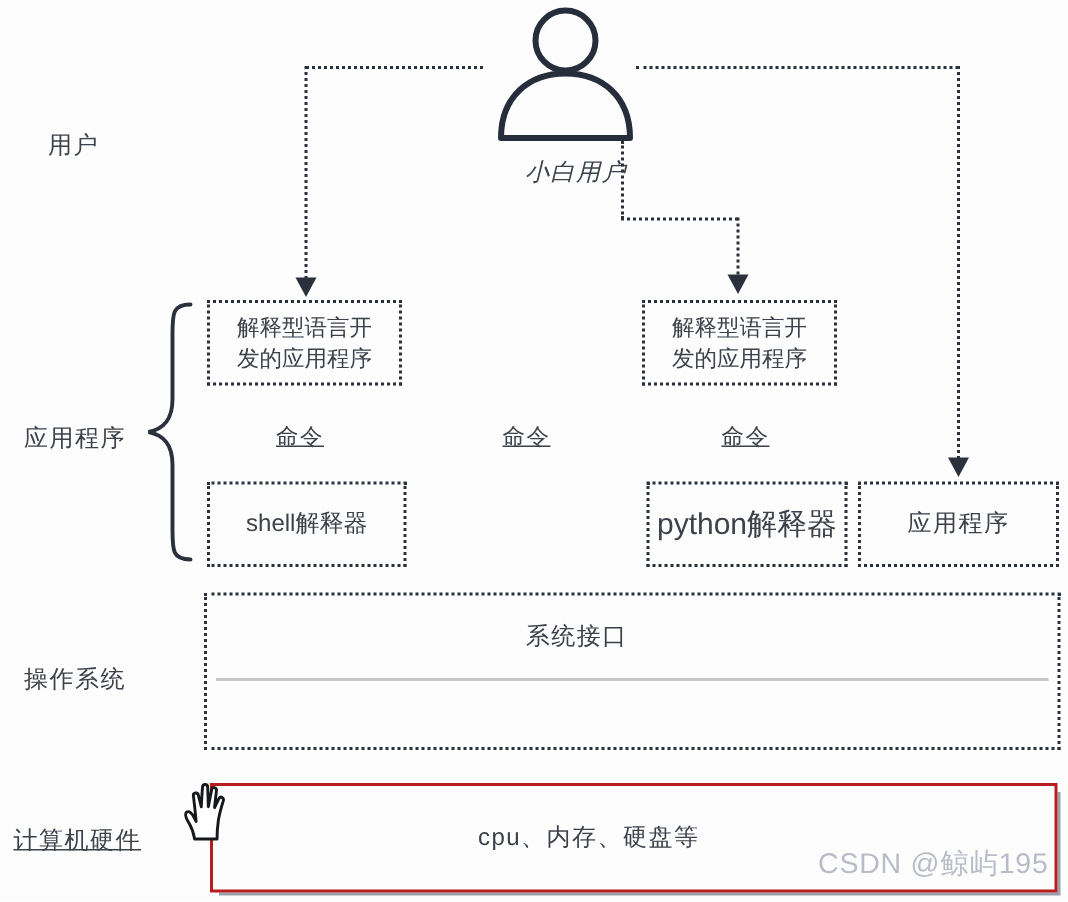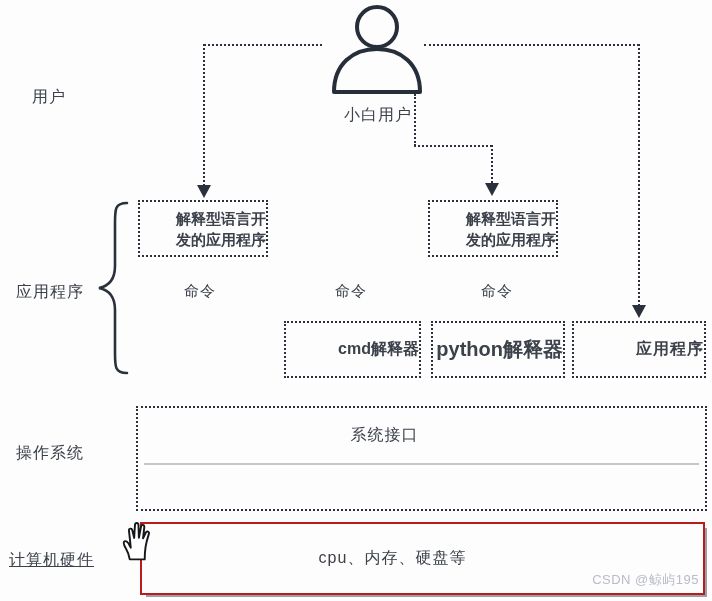--- a/index.html
+++ b/index.html
@@ -9,22 +9,22 @@
   body{font-family:"Liberation Sans","DejaVu Sans",sans-serif;background:#fff;}
   .stage{position:relative;width:712px;height:601px;background:var(--bg);overflow:hidden;padding-left:30px;}
 
   .layer-label{position:absolute;font-size:16px;color:var(--text);letter-spacing:1px;white-space:nowrap;}
   .lbl-user{left:32px;top:87px;}
   .lbl-apps{left:16px;top:282px;}
   .lbl-os{left:16px;top:443px;}
   .lbl-hw{left:9px;top:550px;text-decoration:underline;}
 
   .user-icon{position:absolute;left:331px;top:2px;}
-  .user-caption{position:absolute;left:338px;top:105px;width:80px;text-align:center;
-    font-size:16px;color:var(--text);letter-spacing:1px;}
+  .user-caption{position:absolute;left:338px;top:105px;width:80px;text-align:right;
+    font-size:16px;color:var(--text);letter-spacing:1px;font-style:italic;}
 
   .dh{position:absolute;height:0;border-top:2px dotted var(--line);}
   .dv{position:absolute;width:0;border-left:2px dotted var(--line);}
   .h1{left:204px;top:44px;width:118px;}
   .h2{left:424px;top:44px;width:215px;}
   .vL{left:203px;top:44px;height:142px;}
   .vM1{left:414px;top:94px;height:52px;}
   .hM{left:414px;top:145px;width:78px;}
   .vM2{left:491px;top:145px;height:38px;}
   .vR{left:638px;top:44px;height:262px;}
@@ -32,50 +32,50 @@
   .arrow-down{position:absolute;width:0;height:0;
     border-left:7px solid transparent;border-right:7px solid transparent;
     border-top:13px solid var(--line);}
   .aL{left:197px;top:185px;}
   .aM{left:485px;top:183px;}
   .aR{left:632px;top:305px;}
 
   .brace{position:absolute;left:94px;top:200px;}
 
   .dotted-box{position:absolute;border:2px dotted var(--line);box-sizing:border-box;
-    display:flex;align-items:center;justify-content:flex-end;text-align:center;
-    color:var(--text);font-size:15px;background:transparent;font-weight:bold;}
+    display:flex;align-items:center;justify-content:center;text-align:center;
+    color:var(--text);font-size:15px;background:transparent;}
   .box-int-left{left:138px;top:200px;width:130px;height:57px;line-height:21px;}
   .box-int-right{left:428px;top:200px;width:130px;height:57px;line-height:21px;}
 
   .cmd-label{position:absolute;top:282px;width:60px;text-align:center;
-    font-size:15px;color:var(--text);letter-spacing:1px;}
+    font-size:15px;color:var(--text);letter-spacing:1px;text-decoration:underline;}
   .cmd1{left:170px;} .cmd2{left:321px;} .cmd3{left:467px;}
 
   .box-shell{left:138px;top:321px;width:133px;height:57px;font-size:16px;}
   .box-cmd{left:284px;top:321px;width:137px;height:57px;font-size:16px;}
   .box-python{left:431px;top:321px;width:134px;height:57px;font-size:20px;}
   .box-app{left:572px;top:321px;width:134px;height:57px;font-size:16px;letter-spacing:1px;}
 
-  .os-box{position:absolute;left:136px;top:406px;width:571px;height:105px;
+  .os-box{position:absolute;left:136px;top:395px;width:571px;height:105px;
     border:2px dotted var(--line);box-sizing:border-box;}
   .os-top{position:absolute;left:0;right:0;top:0;height:55px;display:flex;
     align-items:center;justify-content:center;box-sizing:border-box;padding-right:74px;
     font-size:16px;color:var(--text);letter-spacing:1px;}
   .os-divider{position:absolute;left:6px;right:6px;top:55px;border-top:2px solid var(--divider);}
   .os-bottom{position:absolute;left:0;right:0;top:57px;bottom:0;display:flex;
     align-items:center;justify-content:center;box-sizing:border-box;padding-right:72px;
     font-size:16px;color:var(--text);letter-spacing:1px;}
 
   .hw-box{position:absolute;left:140px;top:522px;width:565px;height:73px;
     border:2px solid #b91c1c;box-sizing:border-box;background:#fdfdfe;
     box-shadow:4px 4px 0 -2px #9aa0ab;
     display:flex;align-items:center;justify-content:center;padding-right:60px;
     font-size:16px;color:var(--text);letter-spacing:1px;}
-  .watermark{position:absolute;right:4px;bottom:4px;font-size:13px;color:var(--watermark);
+  .watermark{position:absolute;right:4px;bottom:4px;font-size:19px;color:var(--watermark);
     letter-spacing:0.5px;margin-left:44px;}
 
   .hand-cursor{position:absolute;left:122px;top:519px;}
 </style>
 </head>
 <body>
 
 <div class="stage">
 
   <div class="layer-label lbl-user">用户</div>
@@ -119,21 +119,21 @@
     <div>
       <div>解释型语言开</div>
       <div>发的应用程序</div>
     </div>
   </div>
 
   <div class="cmd-label cmd1">命令</div>
   <div class="cmd-label cmd2">命令</div>
   <div class="cmd-label cmd3">命令</div>
 
-  <div class="dotted-box box-cmd">cmd解释器</div>
+  <div class="dotted-box box-shell">shell解释器</div>
   <div class="dotted-box box-python">python解释器</div>
   <div class="dotted-box box-app">应用程序</div>
 
   <div class="os-box">
     <div class="os-top">系统接口</div>
     <div class="os-divider"></div>
   </div>
 
   <div class="hw-box">
     <span>cpu、内存、硬盘等</span>

